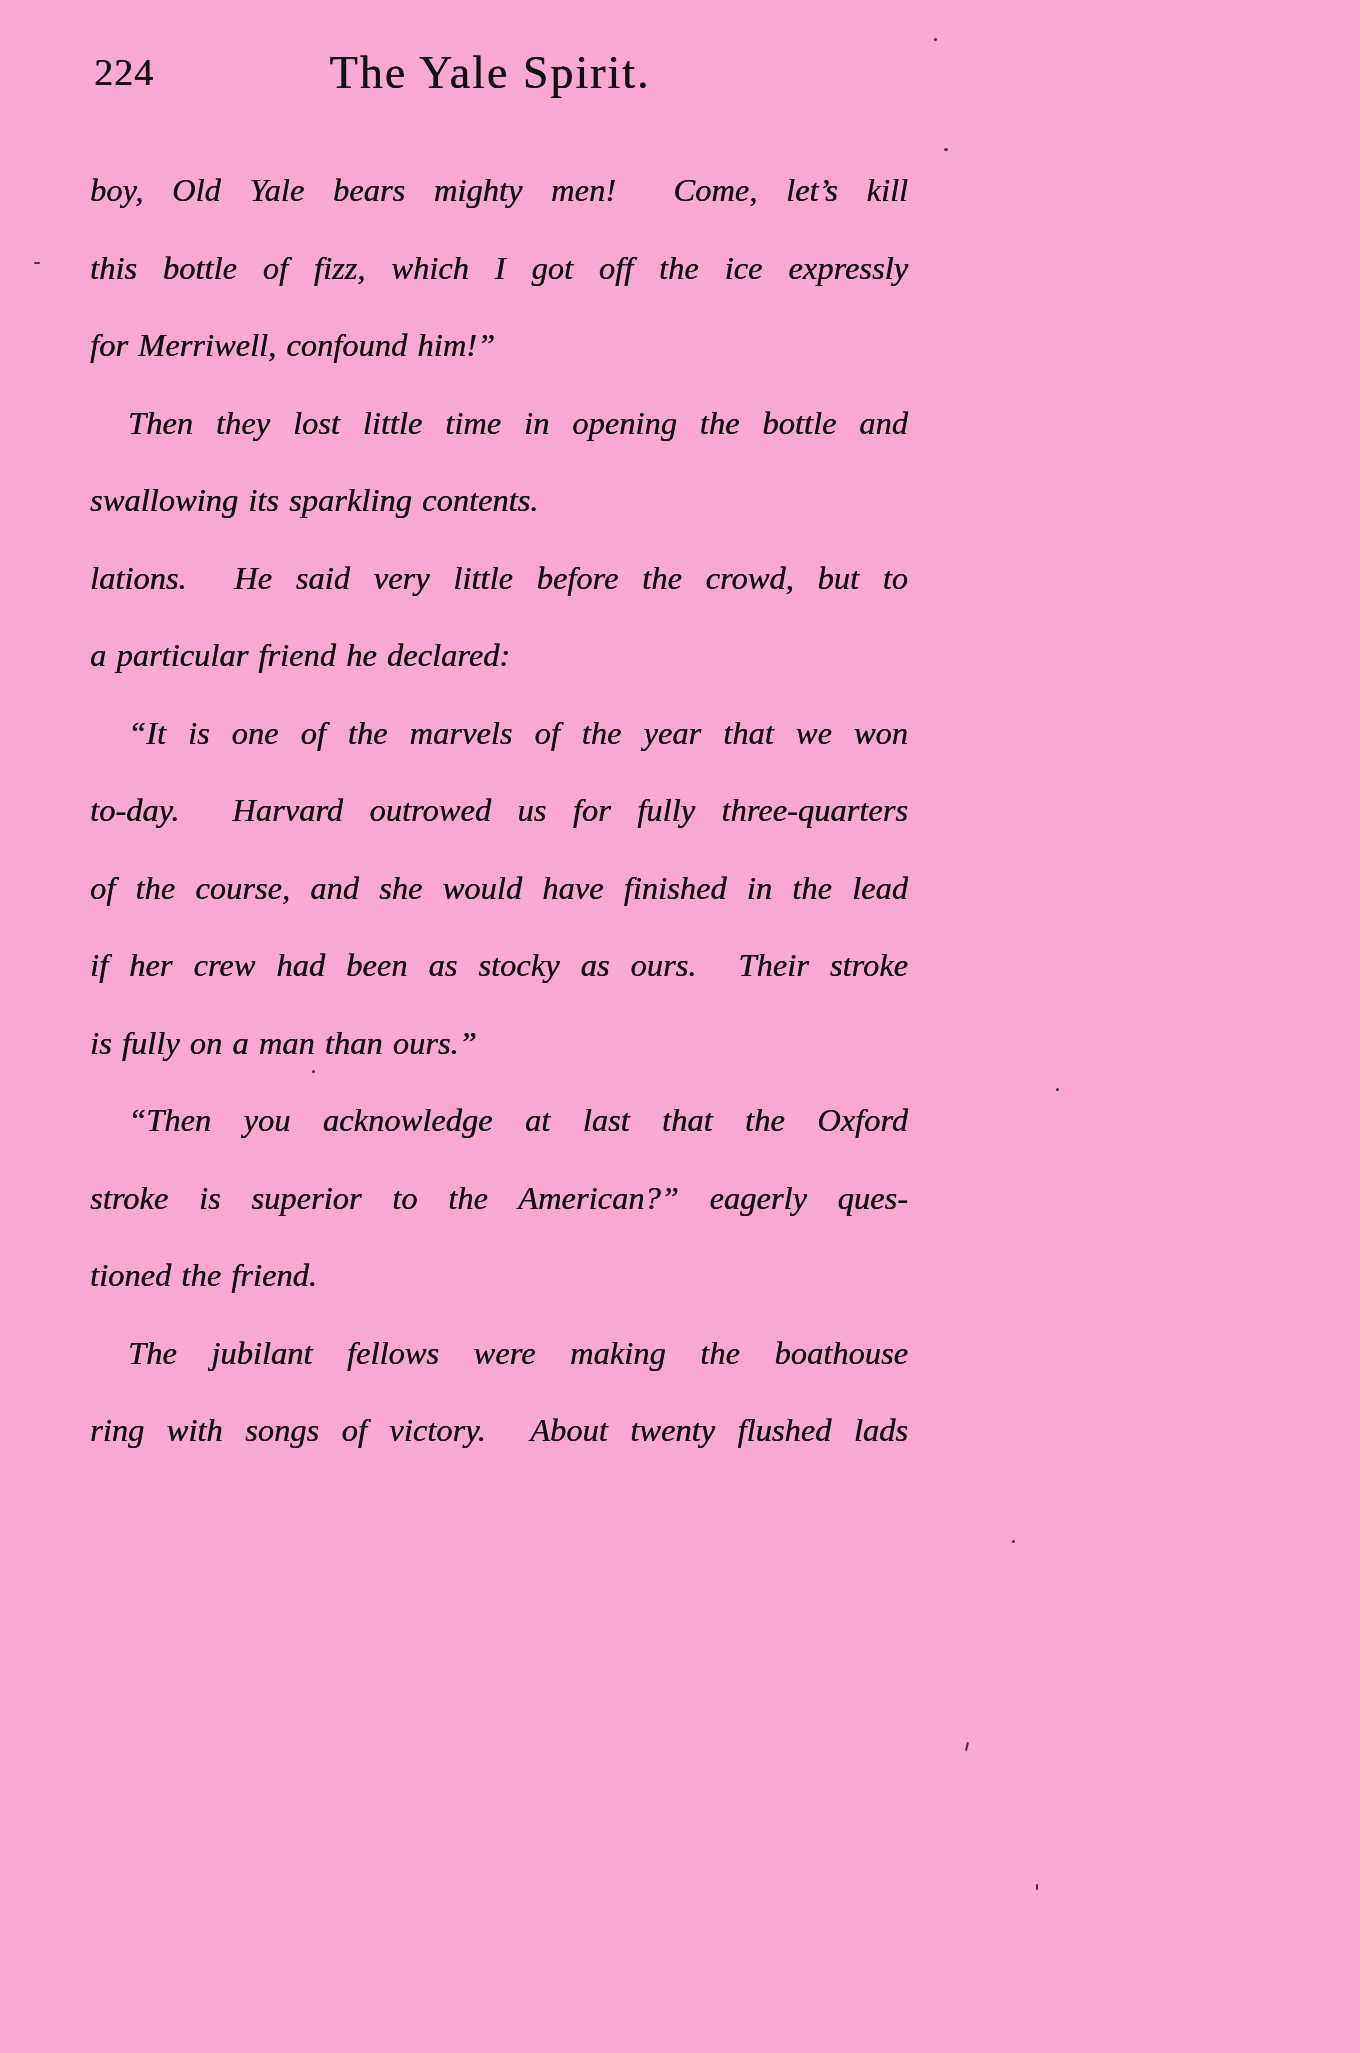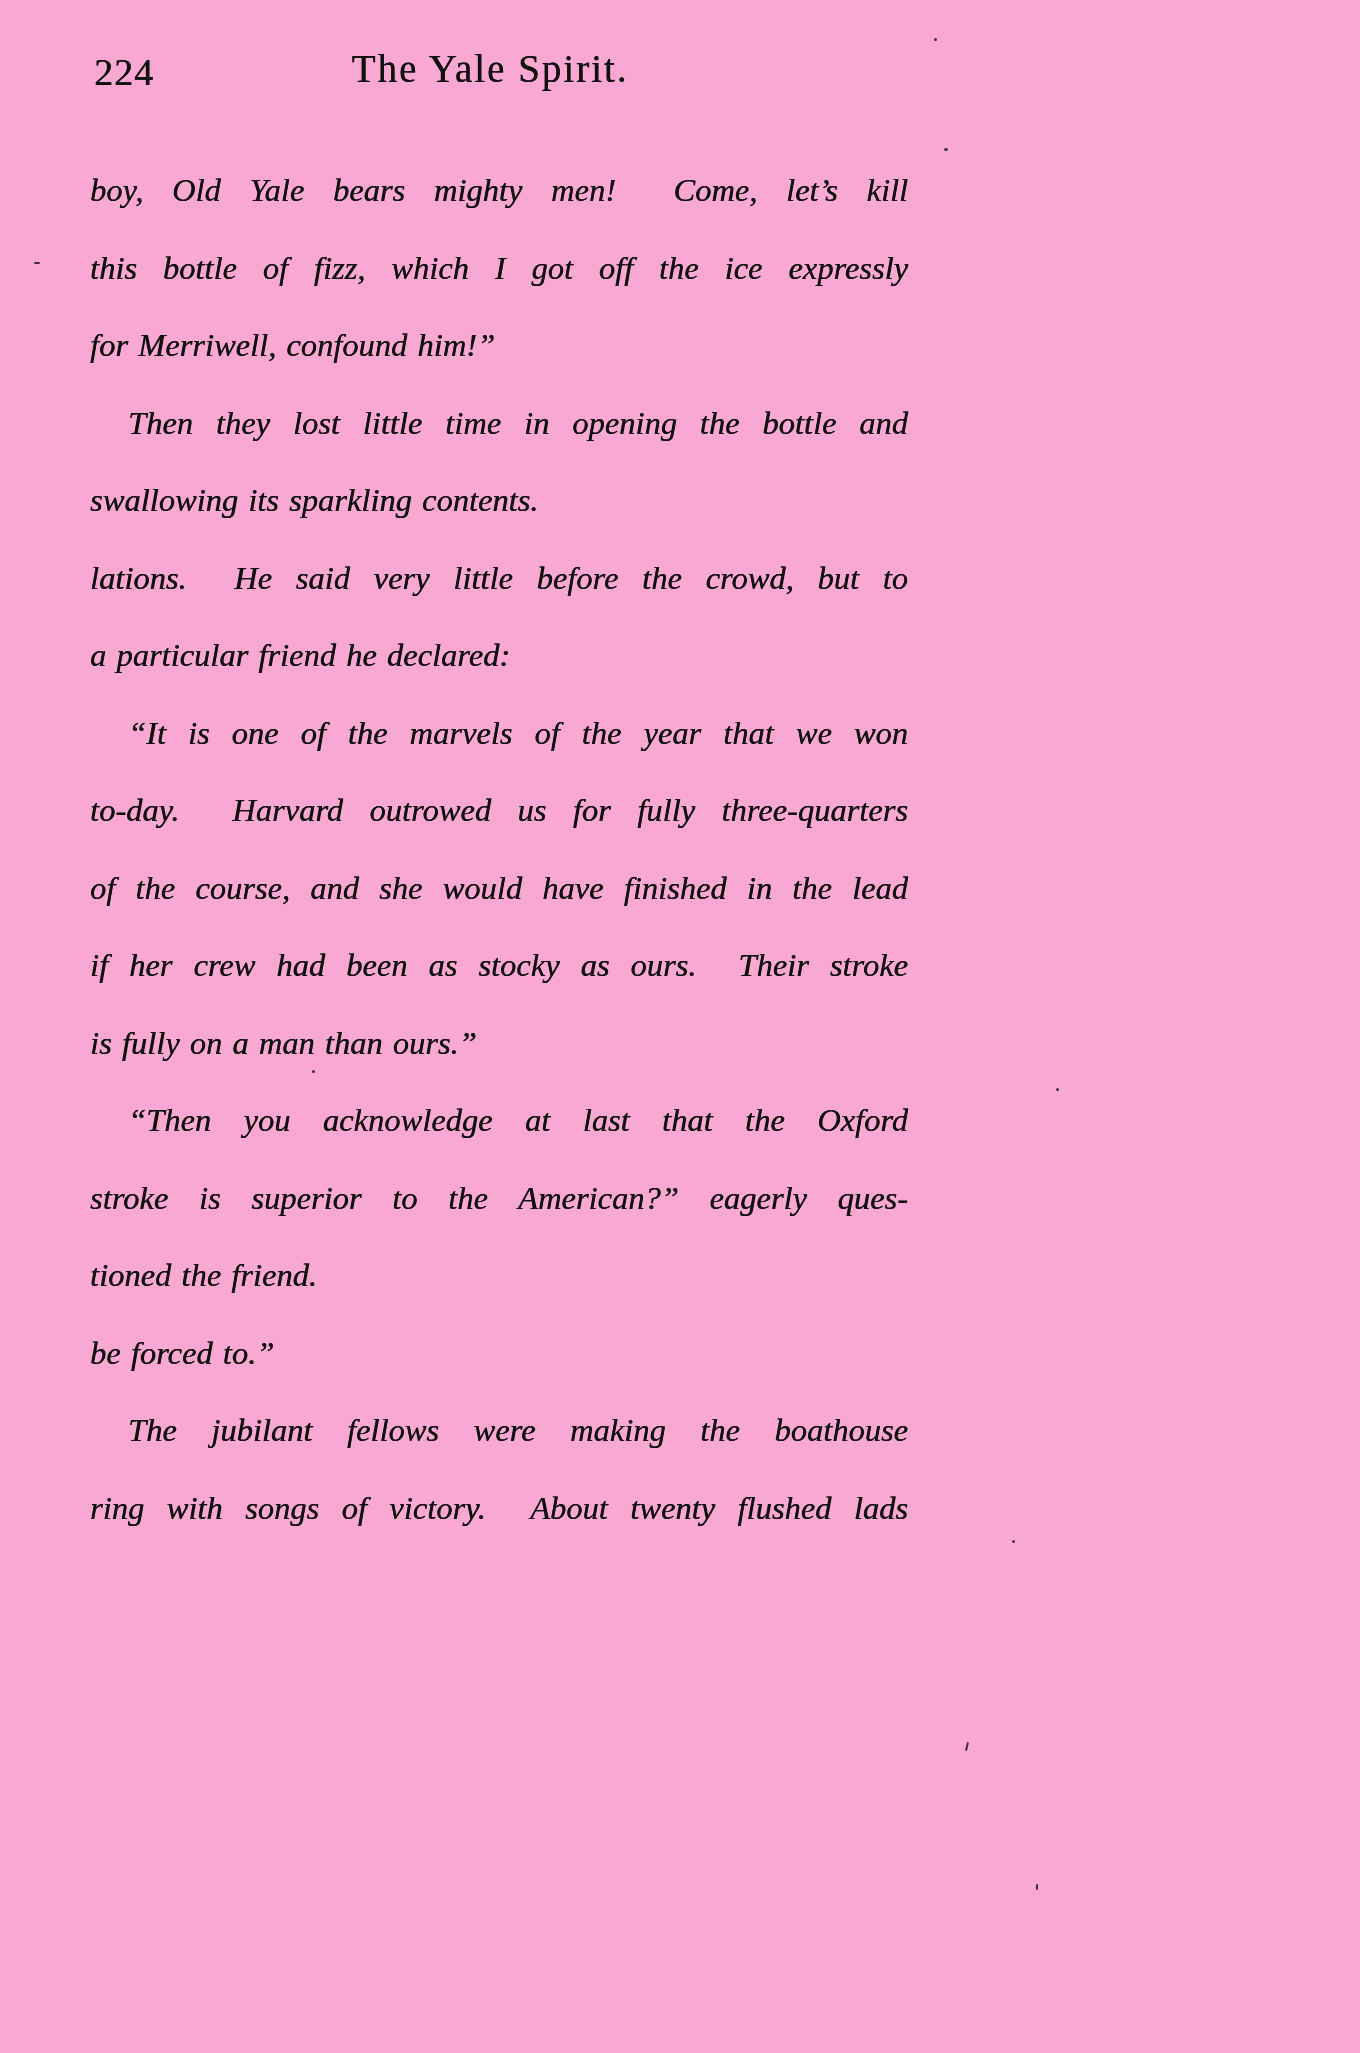--- a/index.html
+++ b/index.html
@@ -23,21 +23,21 @@
     left: 4px; top: 4px;
     font-size: 38px;
     letter-spacing: 1px;
     text-shadow: 0.4px 0 0 currentColor;
   }
   .runtitle {
     position: absolute;
     left: 0; top: 0;
     width: 100%;
     text-align: center;
-    font-size: 39px;
+    font-size: 46px;
     letter-spacing: 2px;
     text-shadow: 0.4px 0 0 currentColor;
   }
   
   .body {
     position: absolute;
     left: 90px; top: 152px;
     width: 818px;
     font-style: italic;
   }
@@ -96,21 +96,20 @@
     <div class="line j ind">“It is one of the marvels of the year that we won</div>
     <div class="line j">to-day.  Harvard outrowed us for fully three-quarters</div>
     <div class="line j">of the course, and she would have finished in the lead</div>
     <div class="line j">if her crew had been as stocky as ours.  Their stroke</div>
     <div class="line">is fully on a man than ours.”</div>
 
     <div class="line j ind">“Then you acknowledge at last that the Oxford</div>
     <div class="line j">stroke is superior to the American?” eagerly ques-</div>
     <div class="line">tioned the friend.</div>
 
-    <div class="line">be forced to.”</div>
 
     <div class="line j ind">The jubilant fellows were making the boathouse</div>
     <div class="line j">ring with songs of victory.  About twenty flushed lads</div>
   </div>
 
   <div class="speck spk1"></div>
   <div class="speck spk2"></div>
   <div class="speck spk3"></div>
   <div class="speck spk4"></div>
   <div class="speck spk5"></div>

